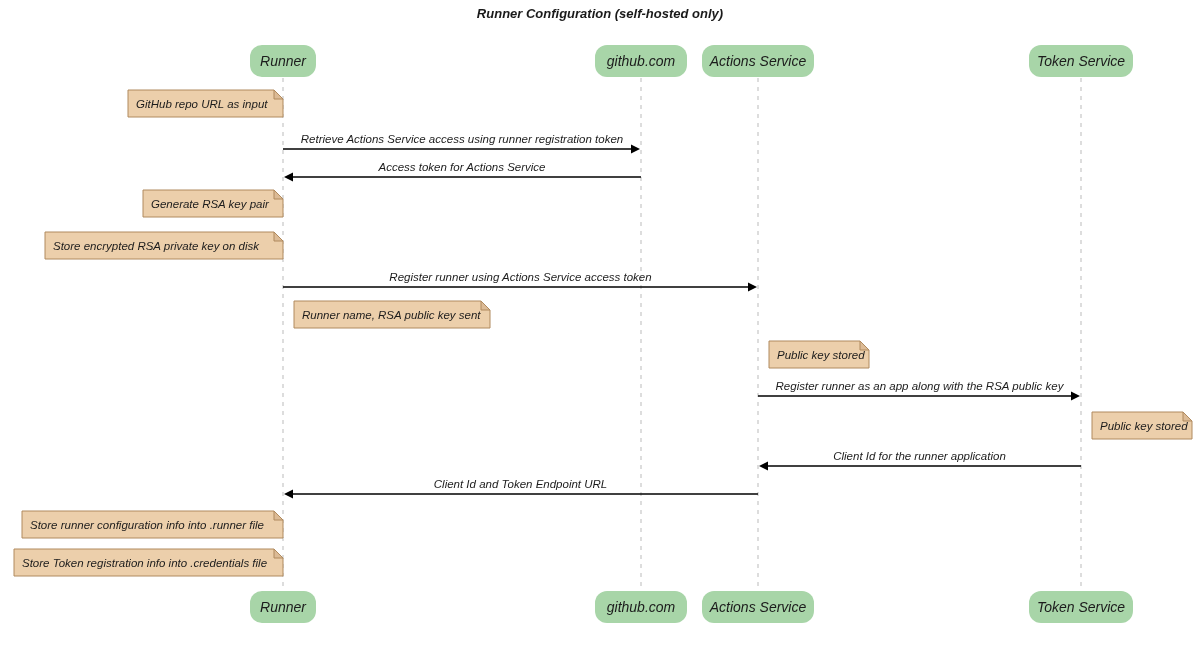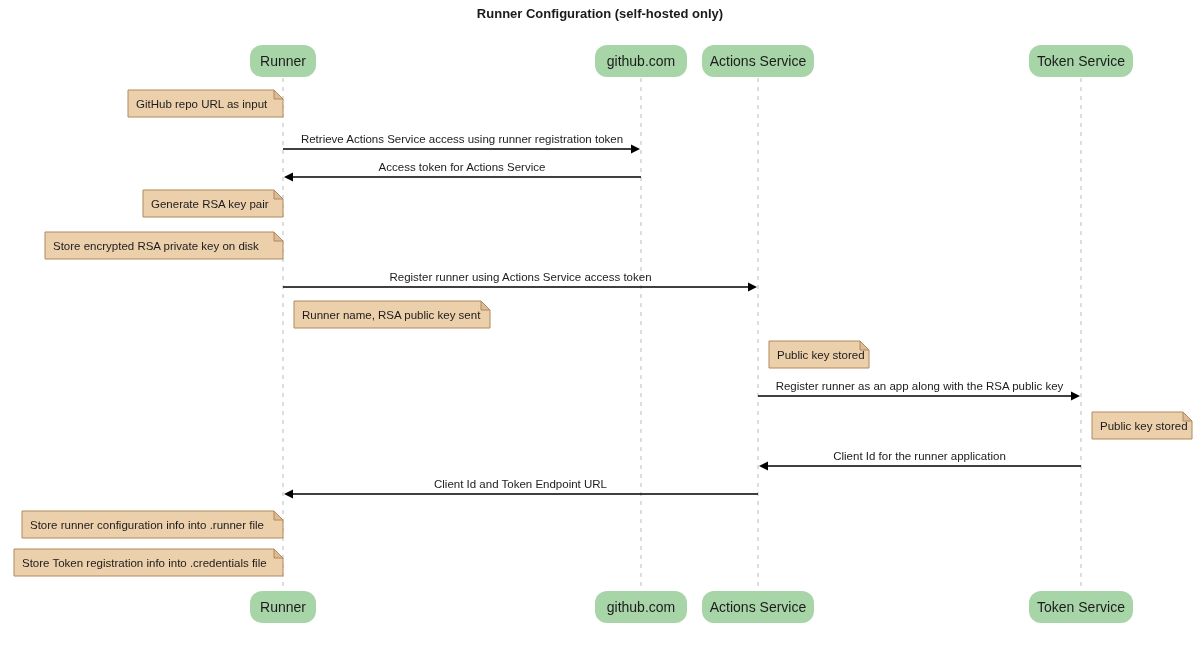--- a/index.html
+++ b/index.html
@@ -11,20 +11,21 @@
     width: 1200px;
     height: 647px;
     font-family: "Liberation Sans", sans-serif;
     overflow: hidden;
     position: relative;
   }
   #diagram-root {
     position: relative;
     width: 1200px;
     height: 647px;
+    font-style: italic;
   }
   svg.diagram-canvas {
     position: absolute;
     left: 0;
     top: 0;
     width: 1200px;
     height: 647px;
     display: block;
   }
   .diagram-title {

